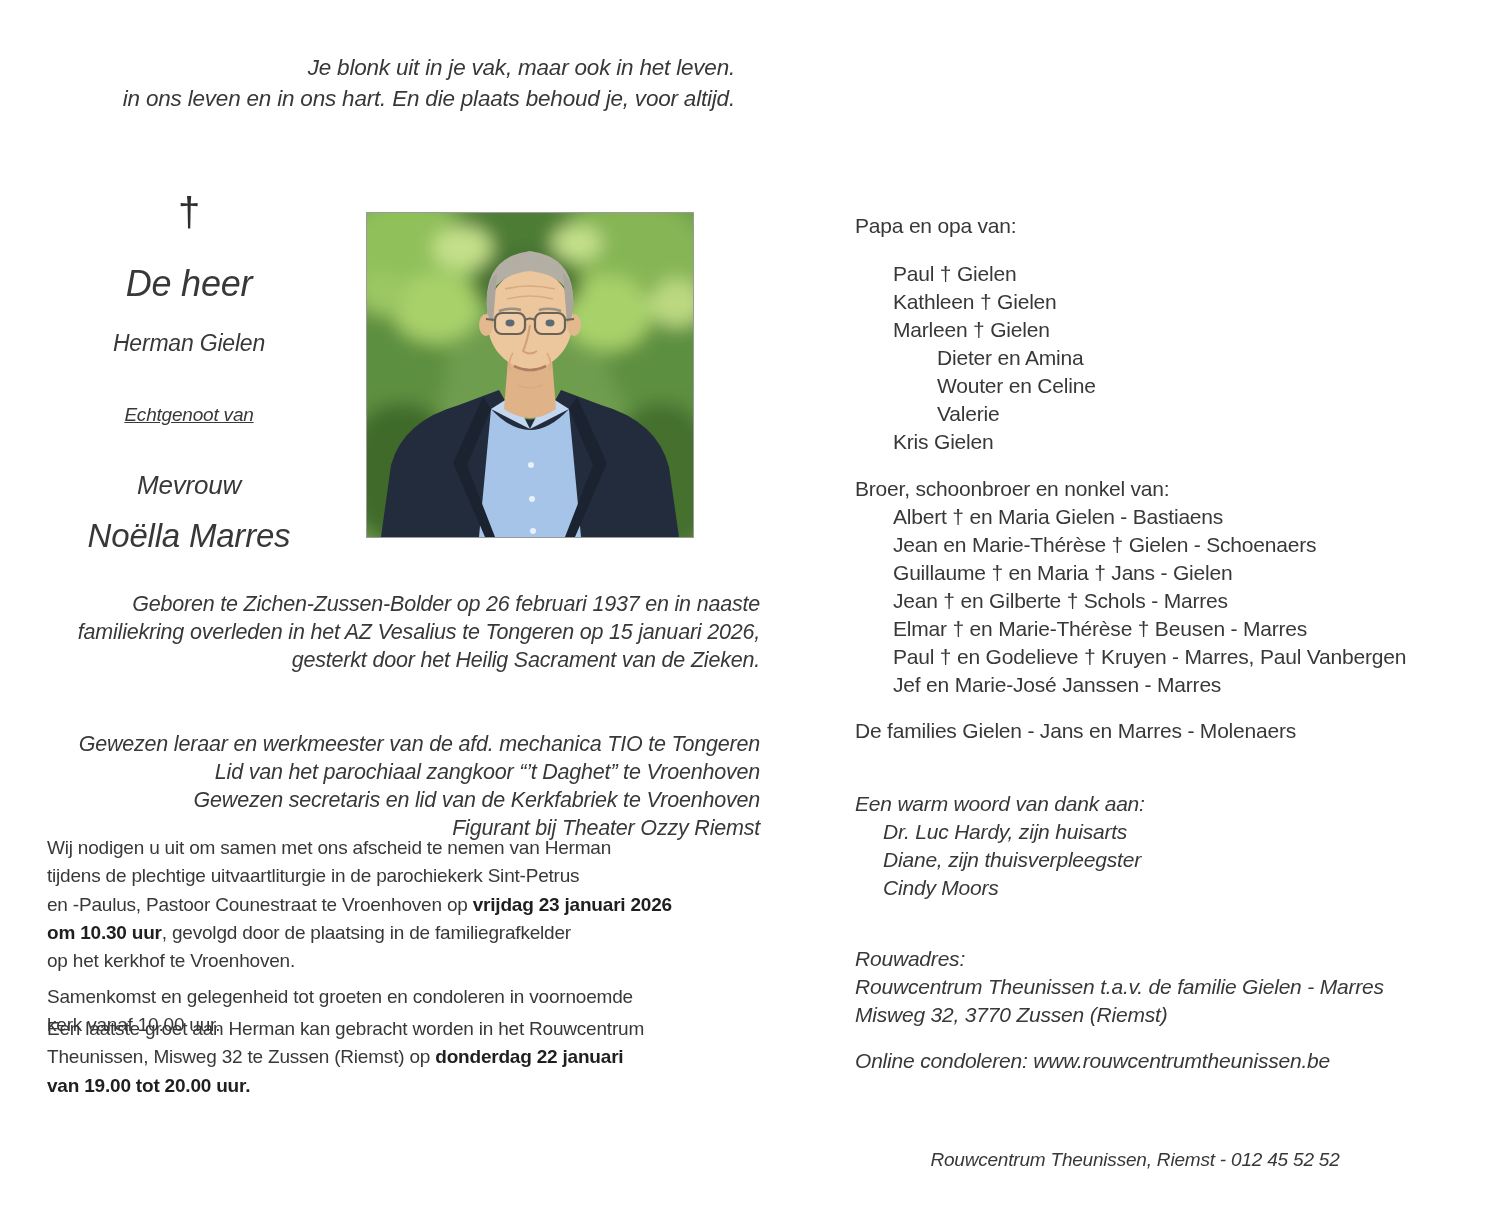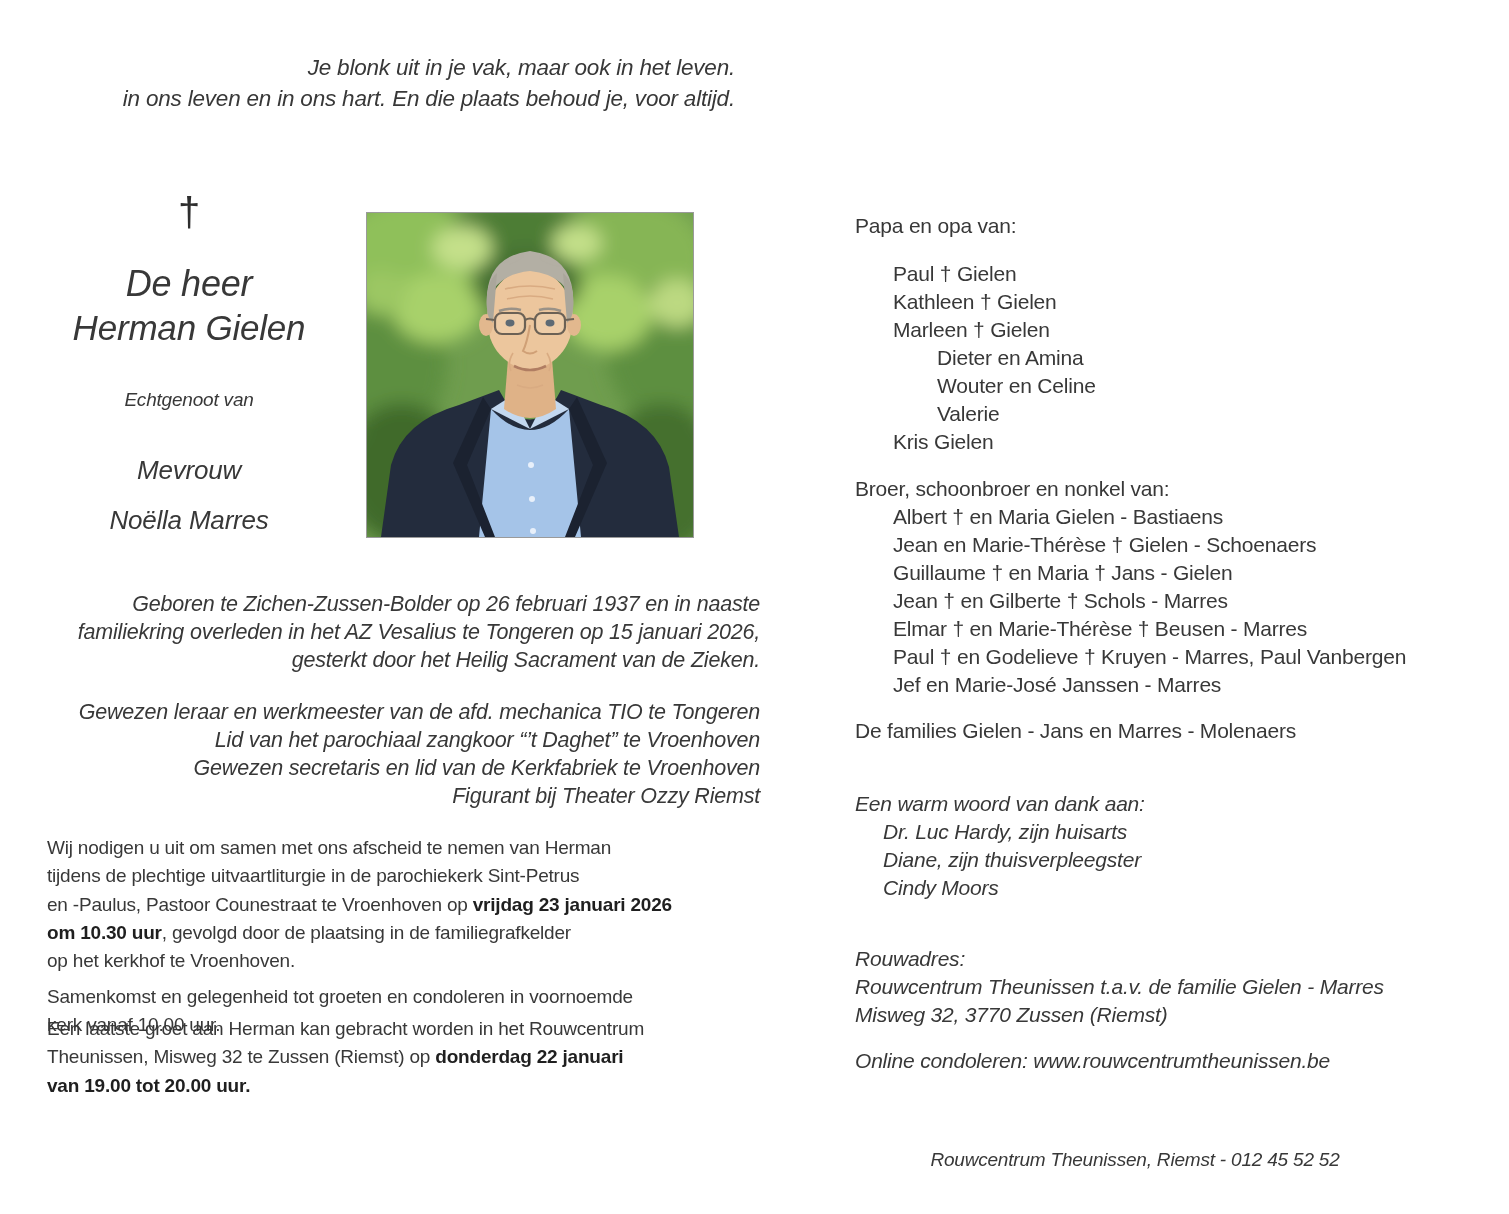--- a/index.html
+++ b/index.html
@@ -12,27 +12,27 @@
   .it{font-style:italic;}
   .ctr{text-align:right;}
   .b{font-weight:bold;color:#1f1f1f;}
   .pre{white-space:pre-line;}
 
   
   .epitaph{left:35px;top:52px;width:700px;font-size:22.5px;line-height:31px;}
   .name-block{left:22px;top:190px;width:334px;text-align:center;}
   .cross-glyph{font-size:40px;line-height:44px;font-weight:400;color:#2e2e2e;}
   .deceased-title{font-size:36px;line-height:44px;margin-top:28px;}
-  .deceased-name{font-size:35px;line-height:44px;margin-top:0;}
-  .spouse-intro{font-size:19px;line-height:24px;margin-top:38px;}
+  .deceased-name{font-size:23px;line-height:44px;margin-top:15px;}
+  .spouse-intro{font-size:19px;line-height:24px;margin-top:38px;text-decoration:underline;}
   .spouse-title{font-size:26px;line-height:33px;margin-top:42px;}
-  .spouse-name{font-size:26px;line-height:33px;margin-top:17px;}
+  .spouse-name{font-size:33px;line-height:33px;margin-top:17px;}
   .photo{left:366px;top:212px;width:328px;height:326px;border:1px solid #9a9a9a;box-sizing:border-box;overflow:hidden;}
   .born{left:20px;top:590px;width:740px;font-size:21.5px;line-height:28px;}
-  .roles{left:20px;top:698px;width:740px;font-size:21.5px;line-height:28px;}
+  .roles{left:20px;top:730px;width:740px;font-size:21.5px;line-height:28px;}
   .para{font-size:19px;line-height:28.3px;}
   .invitation{left:47px;top:834px;width:730px;}
   .gathering{left:47px;top:983px;width:730px;}
   .last-greet{left:47px;top:1015px;width:730px;}
 
   
   .rcol{left:855px;top:196px;width:612px;font-size:21px;line-height:28px;}
   .line{min-height:28px;}
   .ind1{padding-left:38px;}
   .ind2{padding-left:82px;}

